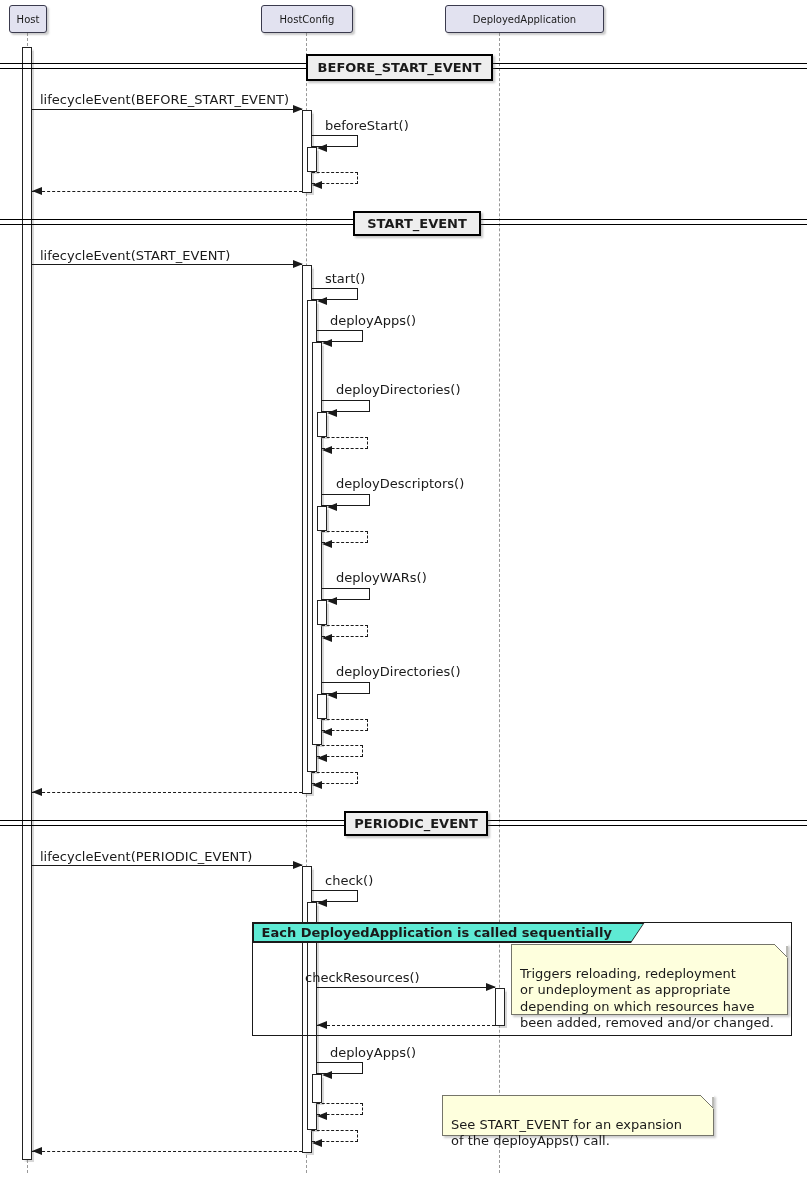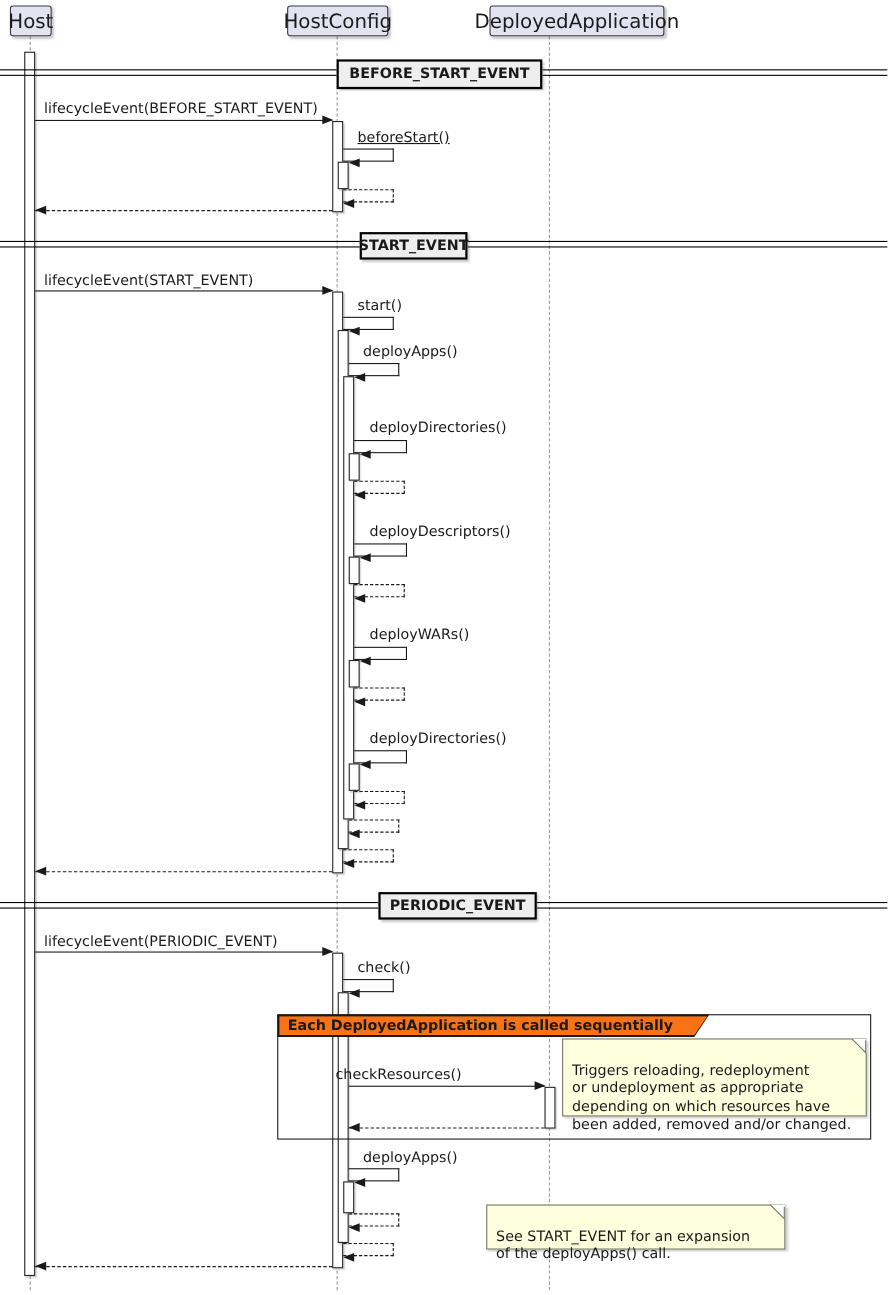--- a/index.html
+++ b/index.html
@@ -1,21 +1,21 @@
 <!DOCTYPE html>
 <html><head>
 <meta charset="utf-8">
 <style>
   html,body{margin:0;padding:0;background:#ffffff;}
   .canvas{position:relative;width:807px;height:1177px;background:#ffffff;overflow:hidden;
           font-family:"DejaVu Sans","Liberation Sans",sans-serif;color:#1a1a1a;}
 
   .participant{position:absolute;top:5px;height:28px;background:#E2E2F0;border:1.5px solid #3a3a4d;
                border-radius:3px;display:flex;align-items:center;justify-content:center;
-               font-size:18px;box-sizing:border-box;box-shadow:2px 2px 2px rgba(110,110,110,.35);}
+               font-size:10px;box-sizing:border-box;box-shadow:2px 2px 2px rgba(110,110,110,.35);}
 
   .lifeline{position:absolute;width:0;border-left:1px dashed #999999;}
 
   .bar{position:absolute;width:10px;background:#ffffff;border:1.2px solid #222222;
        box-sizing:border-box;box-shadow:1.5px 1.5px 1px rgba(140,140,140,.35);}
 
   .divline{position:absolute;left:0;width:807px;height:6px;box-sizing:border-box;
            border-top:1.6px solid #000;border-bottom:1.6px solid #000;}
   .divbox{position:absolute;background:#EEEEEE;border:2px solid #000;display:flex;align-items:center;
           justify-content:center;font-weight:bold;font-size:13px;box-sizing:border-box;
@@ -32,21 +32,21 @@
           border-top:4.5px solid transparent;border-bottom:4.5px solid transparent;
           border-right:10px solid #1a1a1a;}
 
   .selfcall{position:absolute;border:1.2px solid #1a1a1a;border-left:none;box-sizing:border-box;}
   .selfcall.dash{border-style:dashed;border-left:none;}
   .selfcall .head-l{top:auto;bottom:-5.5px;}
 
   .frame{position:absolute;border:1.8px solid #1a1a1a;box-sizing:border-box;}
   .frame-tab{position:absolute;background:#1a1a1a;
              clip-path:polygon(0 0,100% 0,calc(100% - 14px) 100%,0 100%);}
-  .frame-tab-inner{position:absolute;left:1.6px;top:1.6px;right:1.8px;bottom:1.8px;background:#f97316;
+  .frame-tab-inner{position:absolute;left:1.6px;top:1.6px;right:1.8px;bottom:1.8px;background:#5eead4;
              clip-path:polygon(0 0,100% 0,calc(100% - 12px) 100%,0 100%);
              font-weight:bold;font-size:13px;line-height:16px;padding:1px 0 0 8px;box-sizing:border-box;
              white-space:nowrap;}
 
   .note{position:absolute;background:#FEFFDD;border:1px solid #75756a;font-size:13px;line-height:16.5px;
         padding:4px 8px;white-space:pre-line;box-sizing:border-box;
         box-shadow:2px 2px 2px rgba(110,110,110,.35);}
   .fold{position:absolute;top:-1px;right:-1px;width:14px;height:14px;}
 </style>
 </head>
@@ -60,21 +60,21 @@
 
   <div class="bar" style="left:22px;top:47px;height:1113px;"></div>
 
   <div class="divline" style="top:63px;"></div>
   <div class="divline" style="top:219px;"></div>
   <div class="divline" style="top:820px;"></div>
 
   <div class="divbox" style="left:306px;top:54px;width:187px;height:27px;">
     <span>BEFORE_START_EVENT</span>
   </div>
-  <div class="divbox" style="left:327px;top:211px;width:98px;height:25px;">
+  <div class="divbox" style="left:353px;top:211px;width:128px;height:25px;">
     <span>START_EVENT</span>
   </div>
   <div class="divbox" style="left:328px;top:811px;width:144px;height:25px;margin-left:16px;">
     <span>PERIODIC_EVENT</span>
   </div>
 
   <div class="participant" style="left:9px;width:38px;">
     <span>Host</span>
   </div>
   <div class="participant" style="left:261px;width:92px;">
@@ -85,21 +85,21 @@
   </div>
 
   <div class="bar" style="left:302px;top:110px;height:83px;"></div>
   <div class="bar" style="left:307px;top:147px;height:25px;"></div>
 
   <div class="mlabel" style="left:40px;top:92px;">lifecycleEvent(BEFORE_START_EVENT)</div>
   <div class="arrow" style="left:32px;top:109px;width:270px;">
     <div class="head-r"></div>
   </div>
 
-  <div class="mlabel" style="left:325px;top:118px;text-decoration:underline;">beforeStart()</div>
+  <div class="mlabel" style="left:325px;top:118px;">beforeStart()</div>
   <div class="selfcall" style="left:312px;top:135px;width:46px;height:12px;">
     <div class="head-l" style="left:5px;"></div>
   </div>
   <div class="selfcall dash" style="left:312px;top:172px;width:46px;height:12px;">
     <div class="head-l" style="left:0;"></div>
   </div>
 
   <div class="arrow dash" style="left:32px;top:191px;width:270px;">
     <div class="head-l"></div>
   </div>

